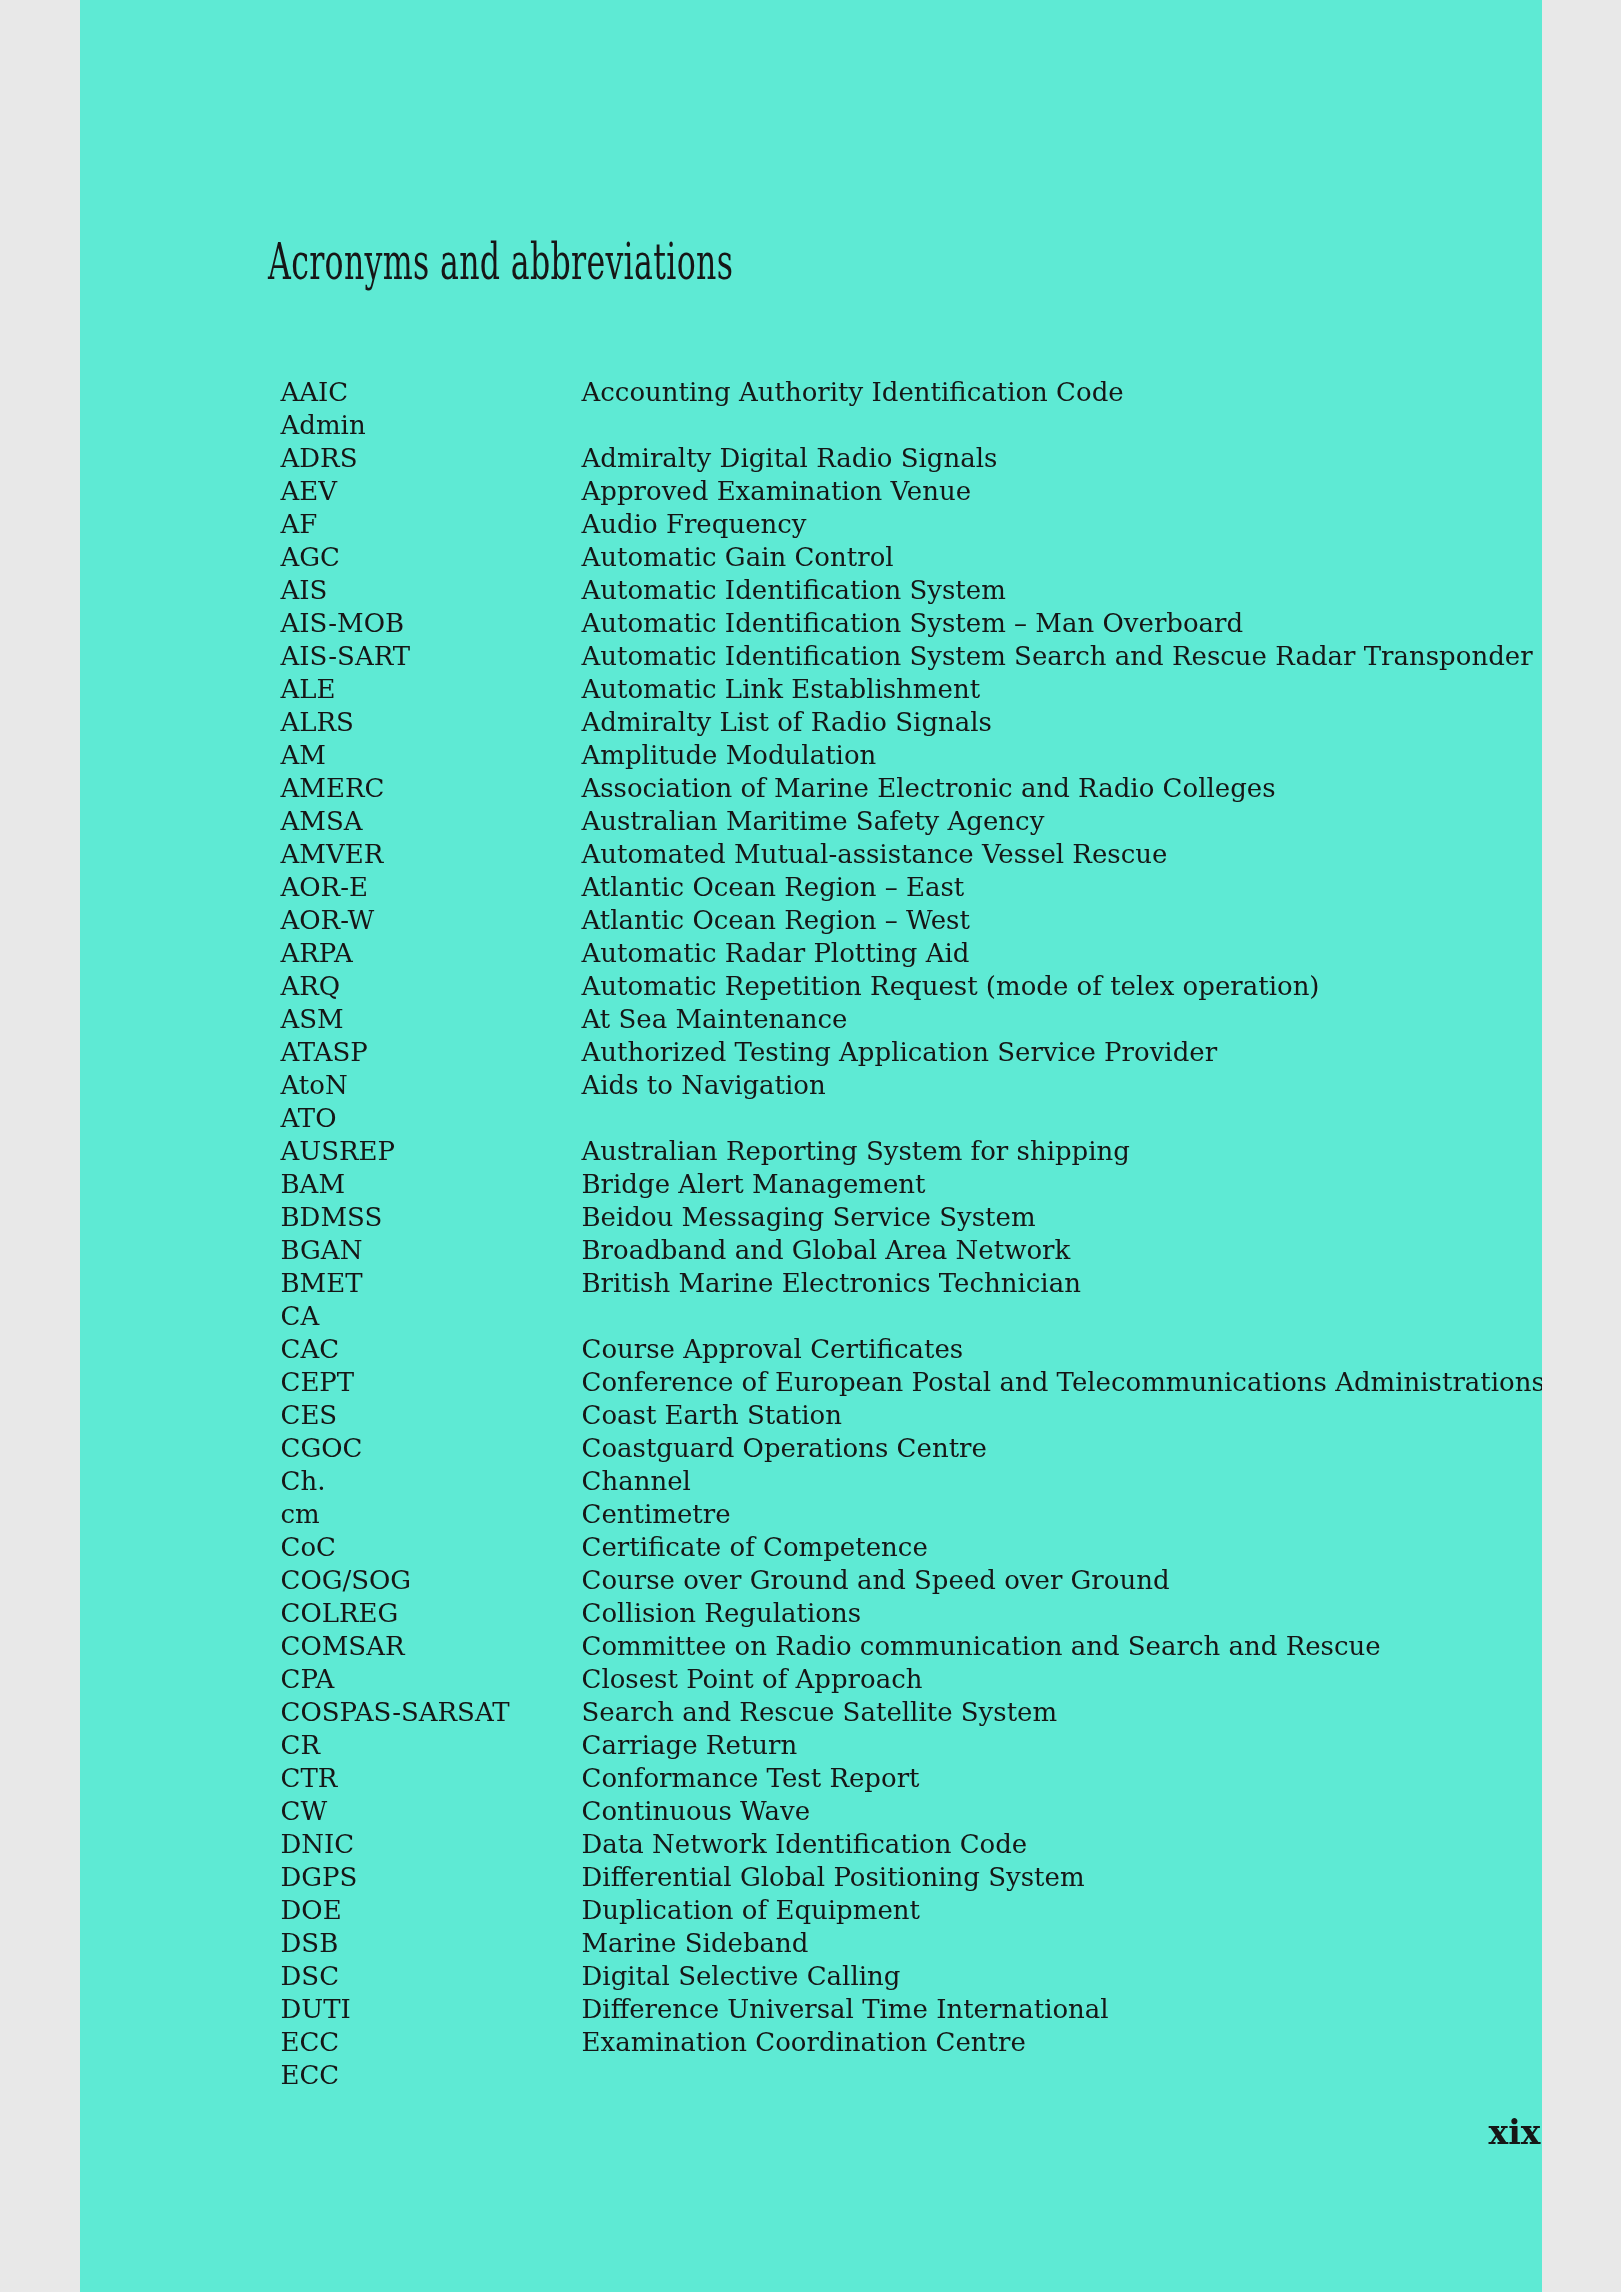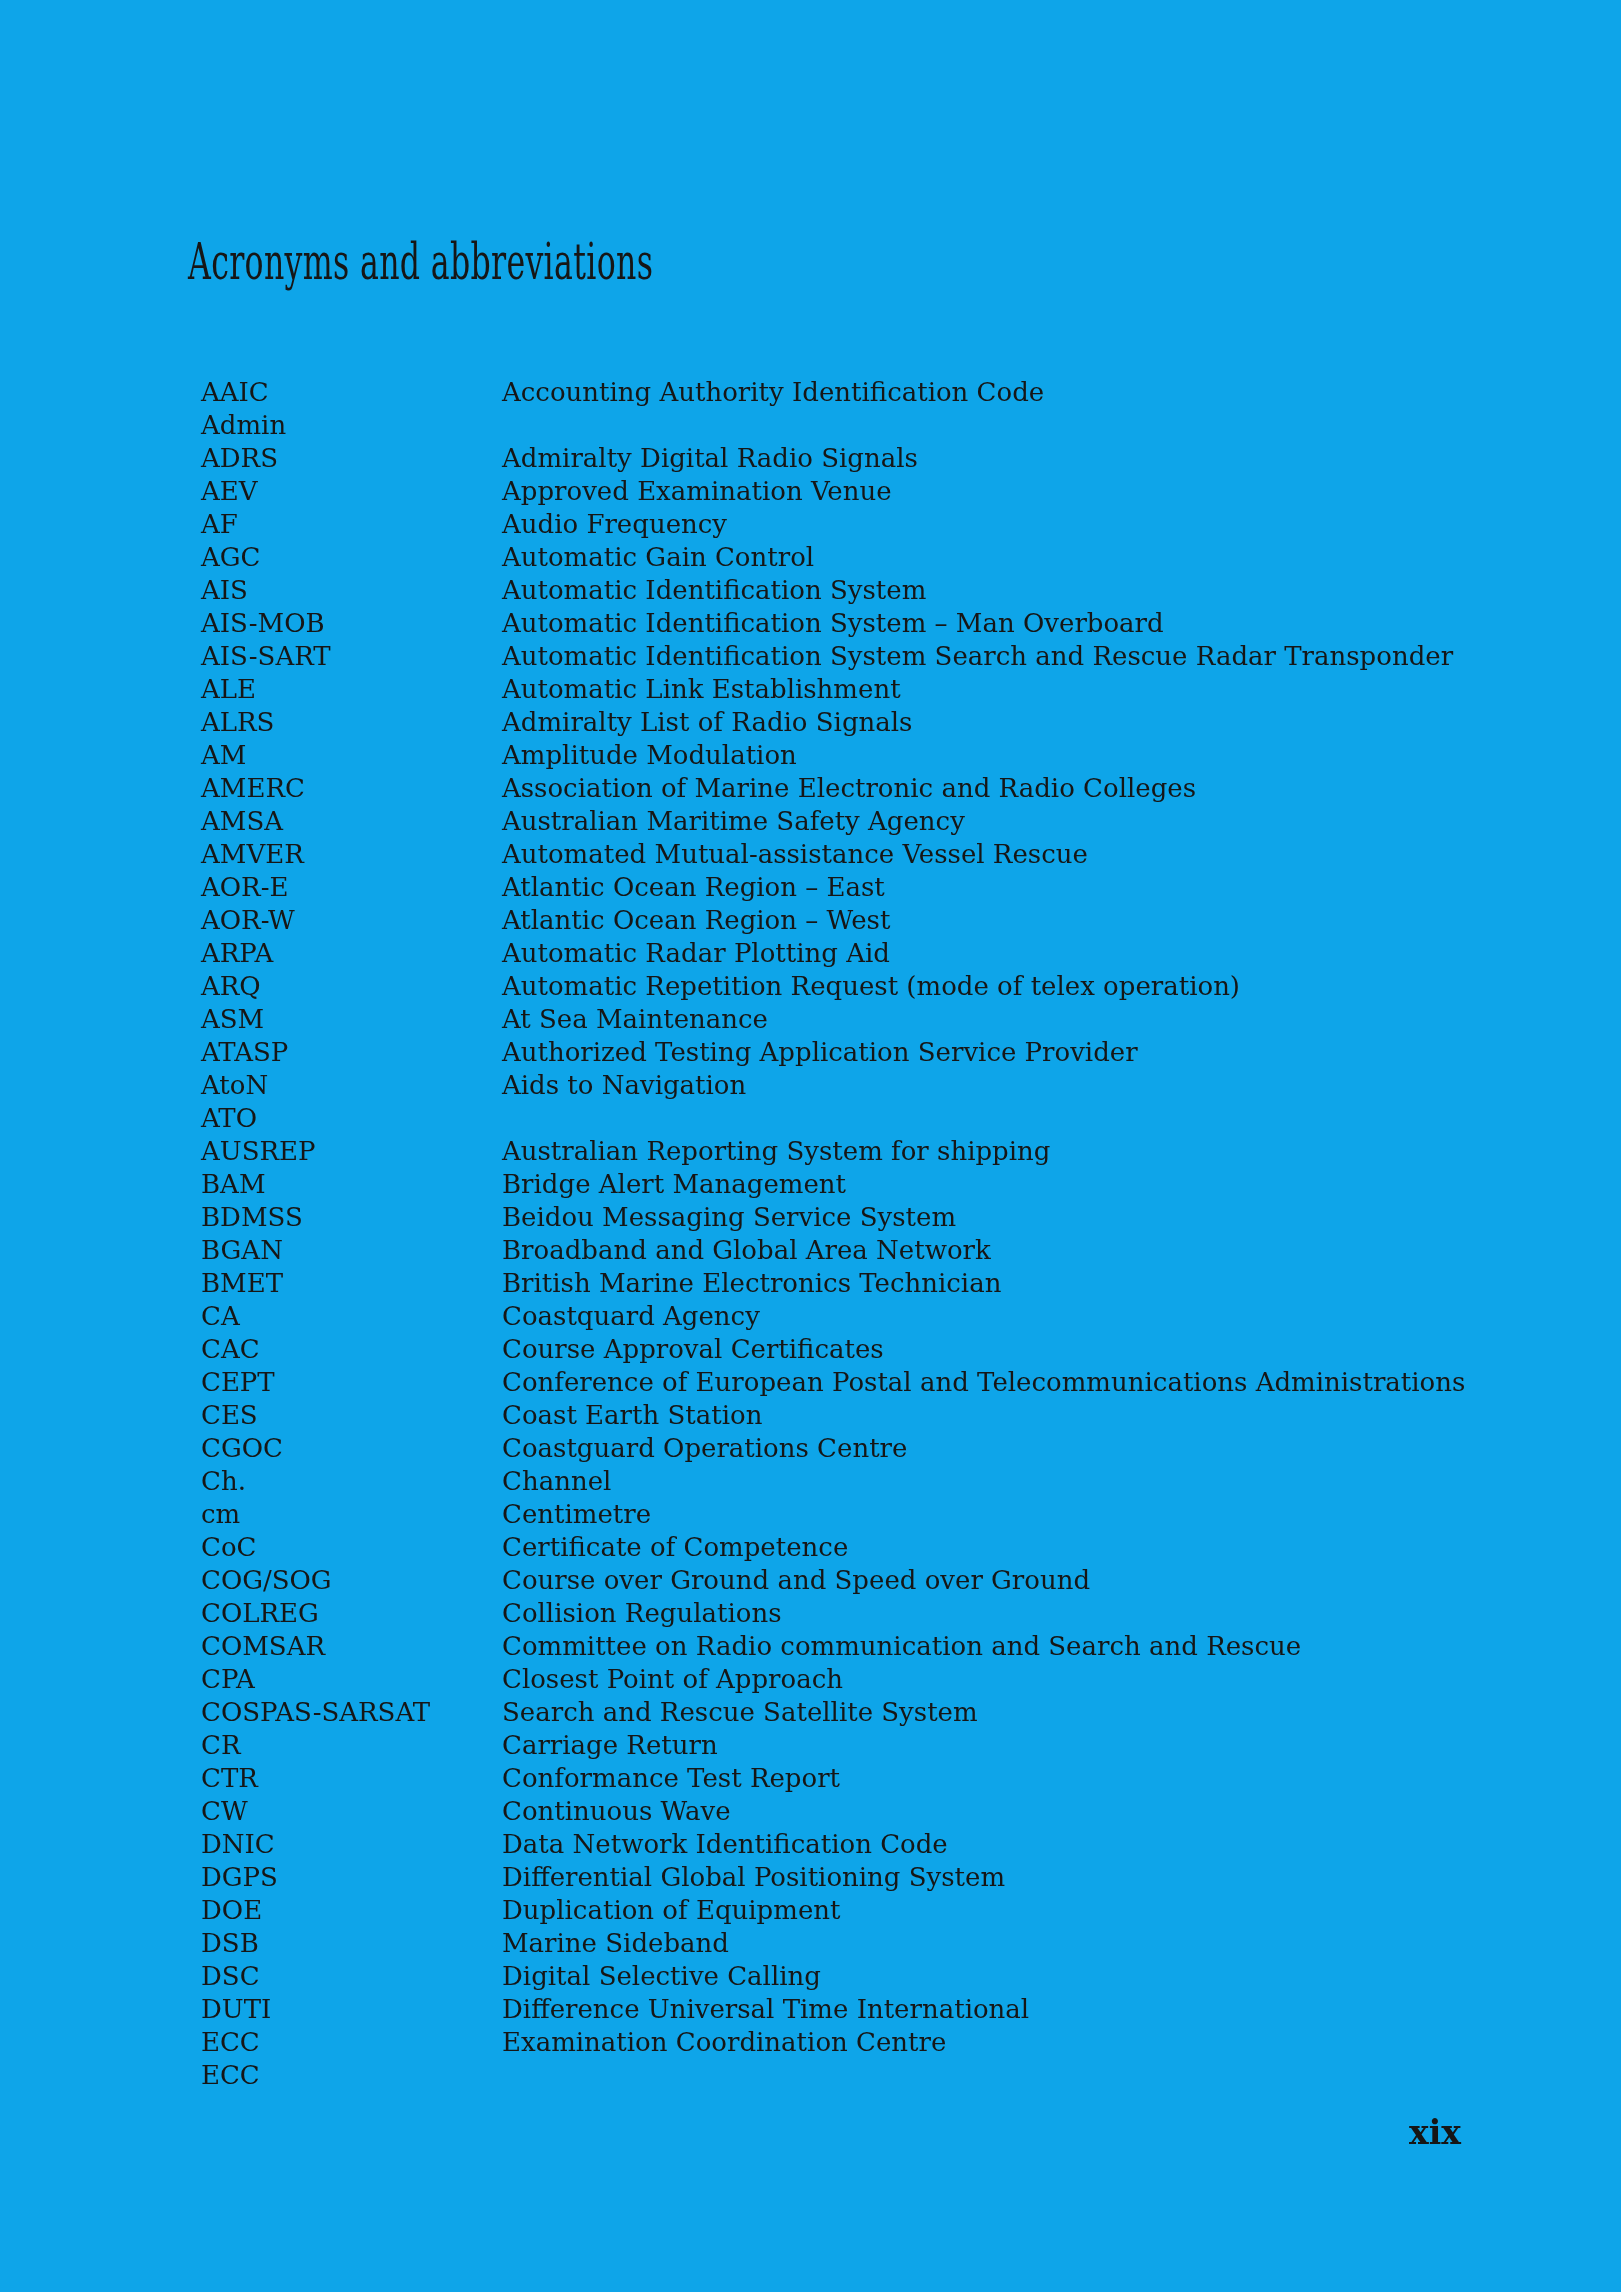--- a/index.html
+++ b/index.html
@@ -2,24 +2,24 @@
 <html><head>
 <meta charset="utf-8">
 <style>
   html, body {
     margin: 0;
     padding: 0;
     background: #e8e8e8;
   }
   .page {
     position: relative;
-    width: 1621px;
+    width: 1462px;
     height: 2293px;
     margin: 0 auto;
-    background: #0ea5e9;
+    background: #5eead4;
     color: #161616;
     font-family: "DejaVu Serif", serif;
     overflow: hidden;
   }
   .page-title {
     position: absolute;
     left: 188px;
     top: 200px;
     font-size: 51px;
     line-height: 1.1;
@@ -199,21 +199,20 @@
     <span class="def">Broadband and Global Area Network</span>
   </div>
 
   <div class="row">
     <span class="acro">BMET</span>
     <span class="def">British Marine Electronics Technician</span>
   </div>
 
   <div class="row">
     <span class="acro">CA</span>
-    <span class="def">Coastquard Agency</span>
   </div>
 
   <div class="row">
     <span class="acro">CAC</span>
     <span class="def">Course Approval Certificates</span>
   </div>
 
   <div class="row">
     <span class="acro">CEPT</span>
     <span class="def">Conference of European Postal and Telecommunications Administrations</span>

